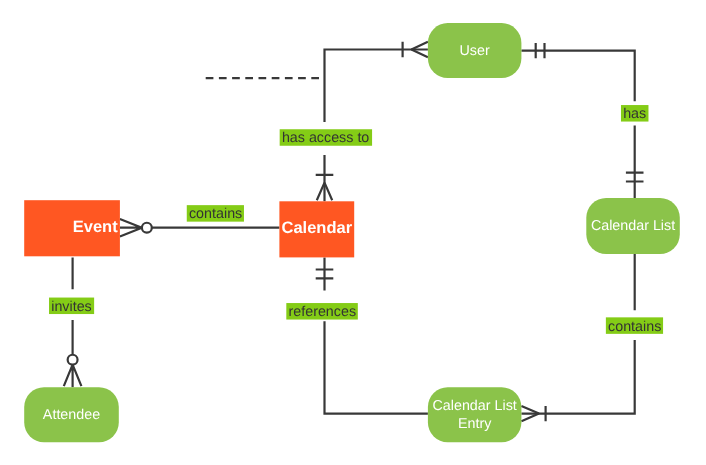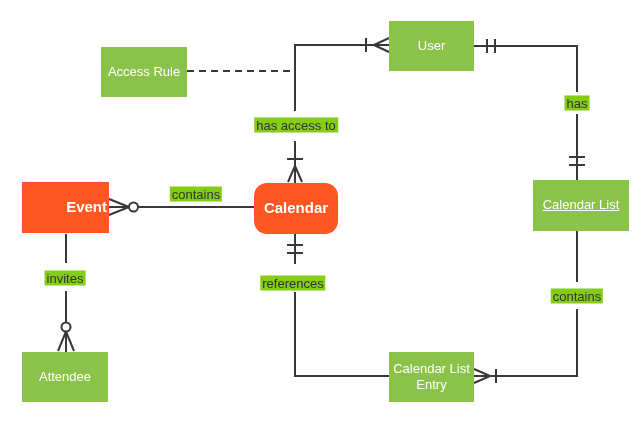--- a/index.html
+++ b/index.html
@@ -10,21 +10,21 @@
   }
   svg.connectors { position:absolute; left:0; top:0; }
   .ln { stroke:var(--line,#383838); stroke-width:2; fill:none; }
   .fillw { fill:#ffffff; }
   .dashed { stroke-dasharray:7 5; }
   .entity {
     position:absolute; display:flex; align-items:center; justify-content:center;
     text-align:center; color:var(--entity-text,#fff); font-size:13px; line-height:1.25;
     padding:2px; box-sizing:border-box;
   }
-  .entity.green  { background:var(--entity-green,#8bc34a); }
+  .entity.green  { background:var(--entity-green,#8bc34a);border-radius:18px; }
   .entity.orange { background:var(--entity-orange,#ff5722); font-size:15px; font-weight:bold; }
   .rel-label {
     position:absolute; transform:translate(-50%,-50%);
     font-size:13px; color:var(--label-text,#333); white-space:nowrap;
     background:#84cc16; padding:0 2px;
   }
 </style>
 </head>
 <body>
 
@@ -84,33 +84,30 @@
         <circle class="ln fillw" cx="66" cy="327" r="4.5"></circle>
         <path class="ln" d="M66,331.5 V352 M58,351 L66,331.5 M74,351 L66,331.5"></path>
       </g>
     </g>
   </svg>
 
   <div class="entity orange" style="left:22px; top:182px; width:87px; height:51px;justify-content:flex-end;">
     <span>Event</span>
   </div>
 
-  <div class="entity orange" style="left:254px; top:183px; width:84px; height:51px;border-radius:13px;">
+  <div class="entity orange" style="left:254px; top:183px; width:68px; height:51px;">
     <span>Calendar</span>
   </div>
 
   <div class="entity green" style="left:389px; top:21px; width:85px; height:50px;">
     <span>User</span>
   </div>
 
-  <div class="entity green" style="left:101px; top:47px; width:86px; height:50px;">
-    <span>Access Rule</span>
-  </div>
 
-  <div class="entity green" style="left:533px; top:180px; width:96px; height:51px;text-decoration:underline;">
+  <div class="entity green" style="left:533px; top:180px; width:85px; height:51px;">
     <span>Calendar List</span>
   </div>
 
   <div class="entity green" style="left:389px; top:352px; width:85px; height:50px;">
     <span>Calendar List Entry</span>
   </div>
 
   <div class="entity green" style="left:22px; top:352px; width:86px; height:50px;">
     <span>Attendee</span>
   </div>

